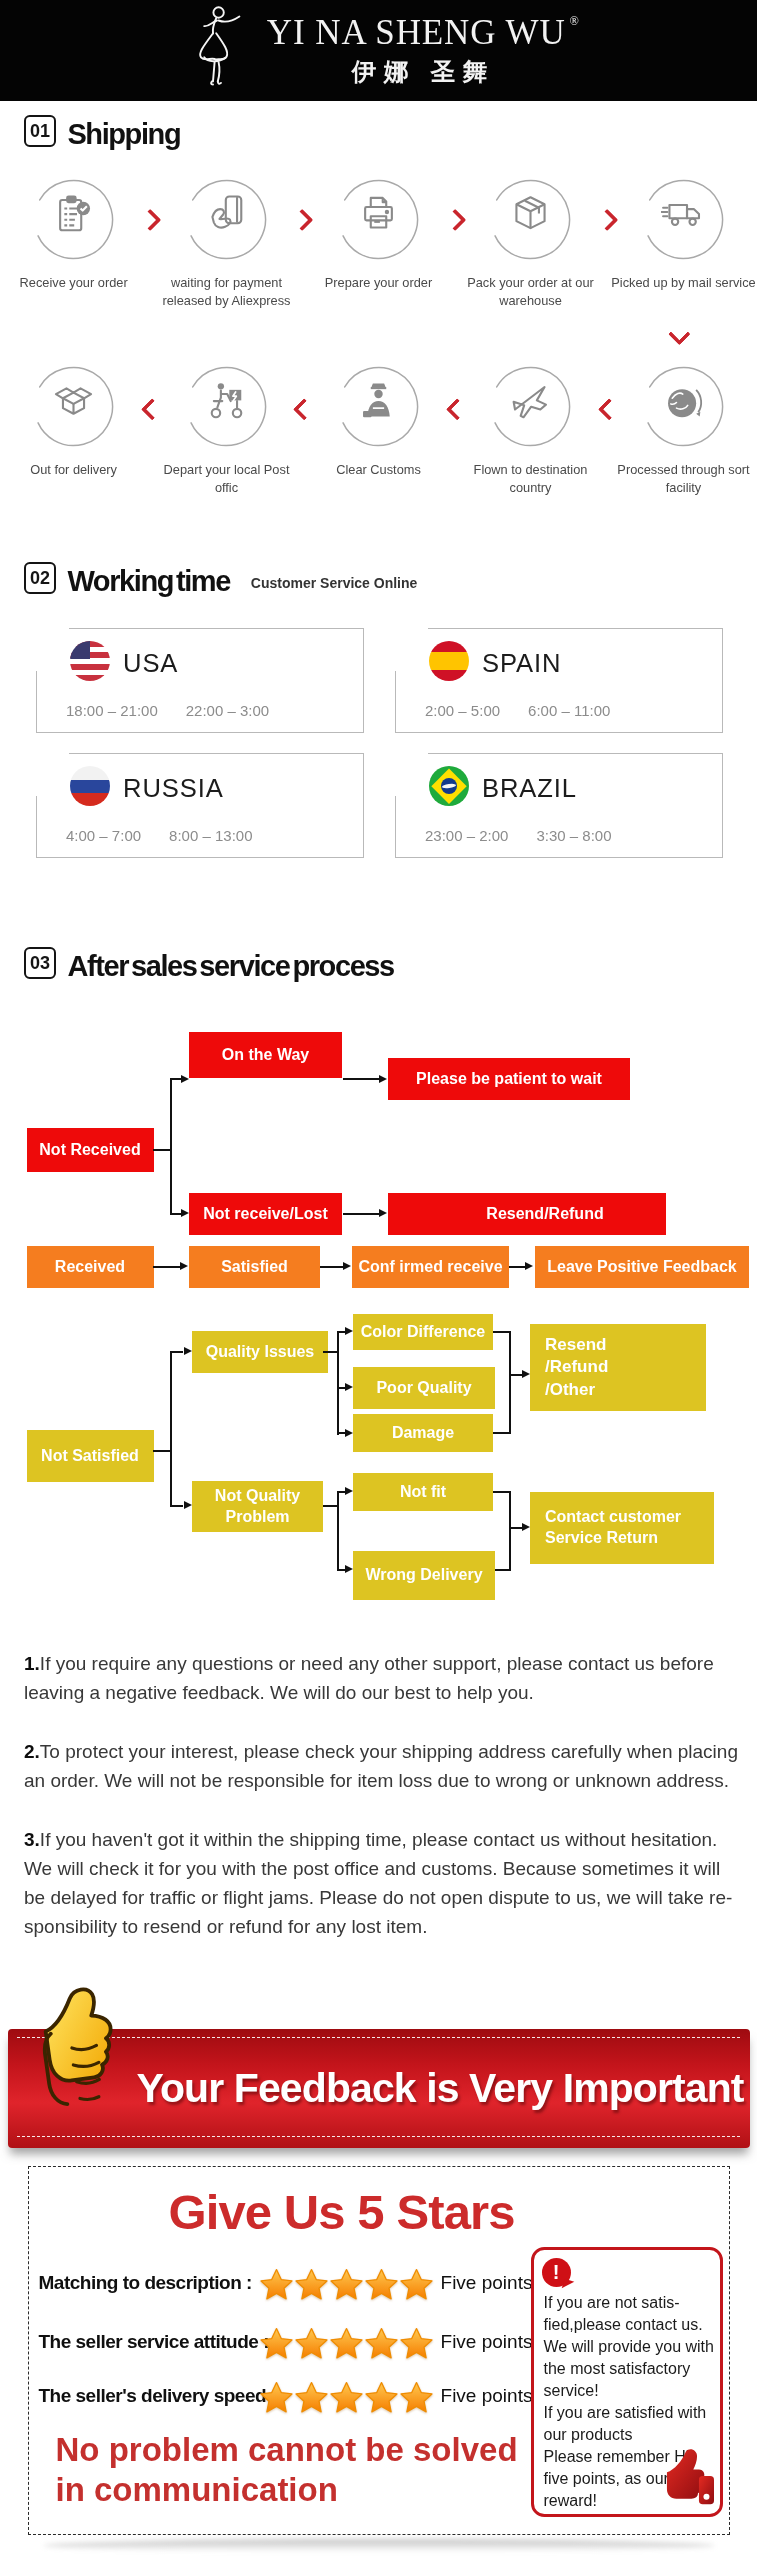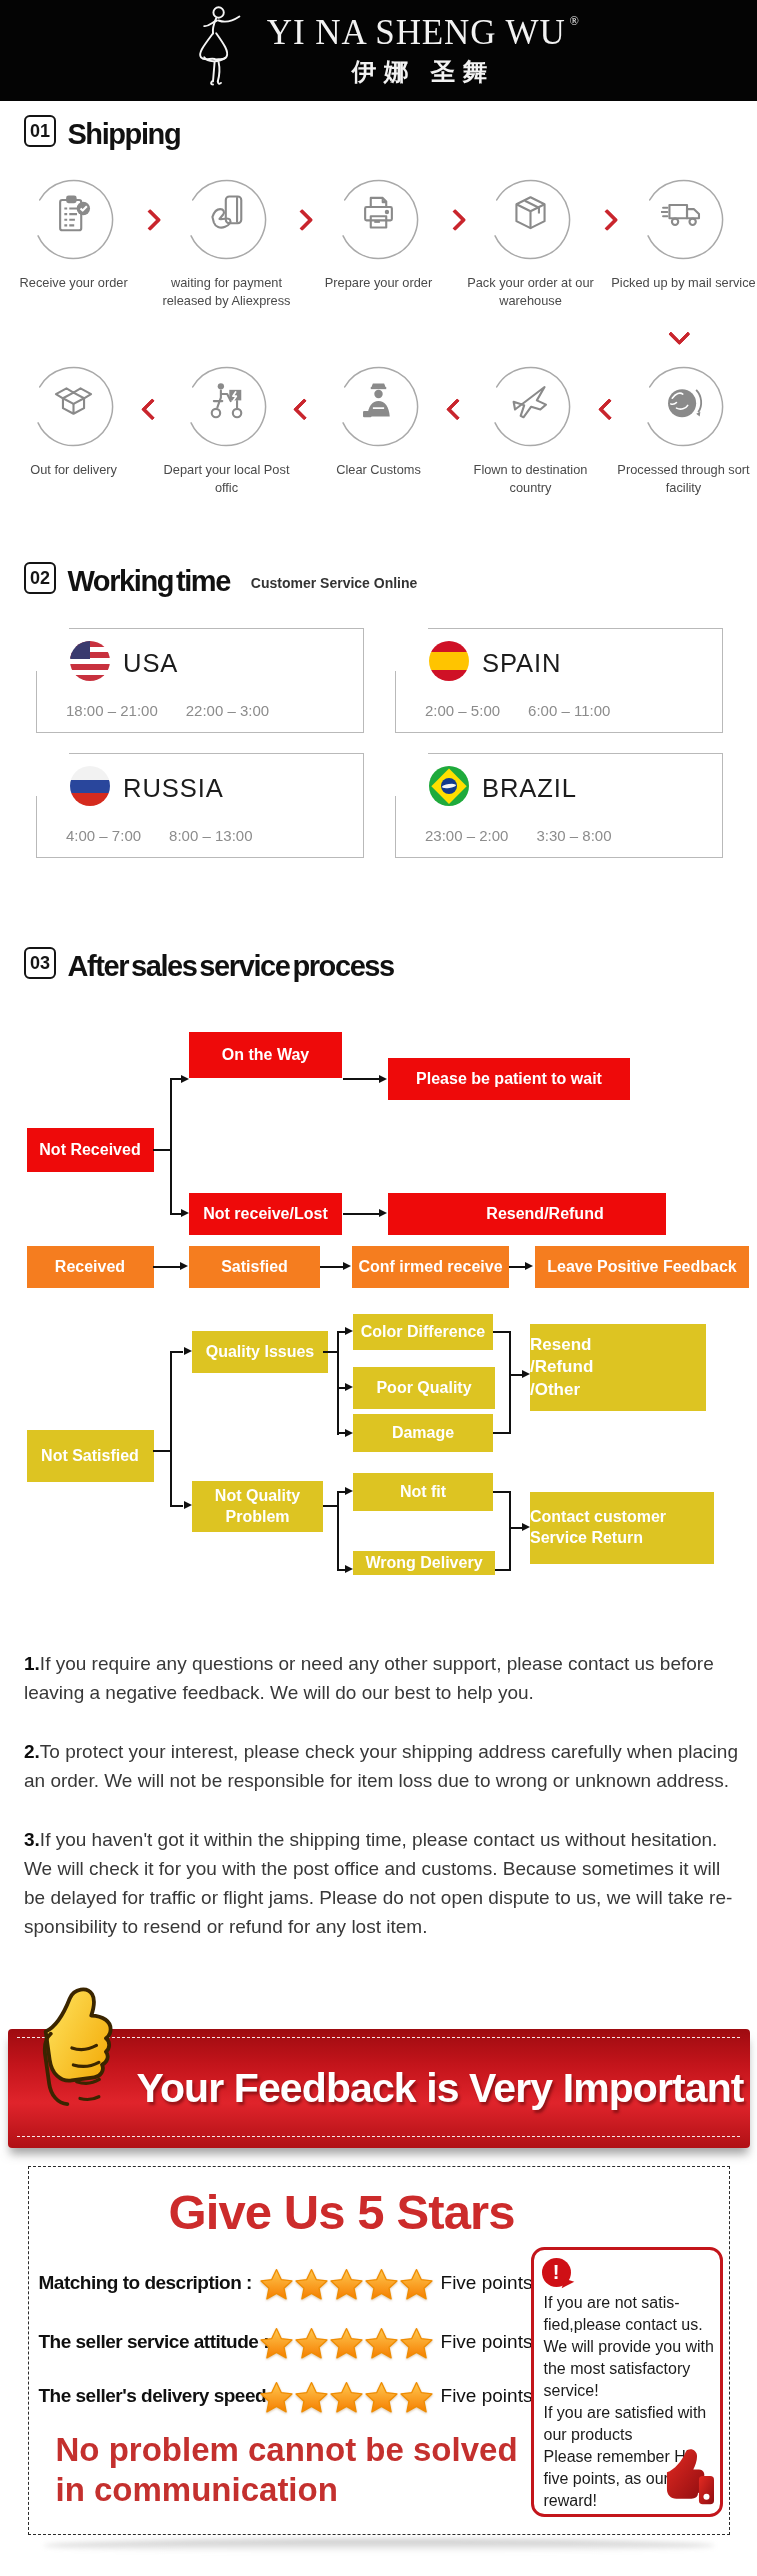--- a/index.html
+++ b/index.html
@@ -49,21 +49,21 @@
   .flag-brazil u::after{content:"";position:absolute;left:0.9px;top:5.7px;width:14px;height:3.8px;border-radius:50%;background:#f5f5f5;transform:rotate(-8deg);}
   .country{position:absolute;left:87px;top:21px;font-size:25.6px;color:#1c1c1c;letter-spacing:0.9px;}
   .hours{position:absolute;left:30px;top:74px;font-size:15px;color:#8c8c8c;display:flex;gap:28px;white-space:nowrap;}
 
   
   .fbox{position:absolute;display:flex;align-items:center;justify-content:center;
         color:#fff;font-weight:700;font-size:16px;text-align:center;line-height:1.3;white-space:pre-line;}
   .fred{background:#ee0a0a;}
   .forange{background:#f57d1f;}
   .fyellow{background:#ddc422;}
-  .ta-left{justify-content:flex-start;text-align:left;box-sizing:border-box;}
+  .ta-left{justify-content:flex-start;text-align:left;padding-left:15px;box-sizing:border-box;}
   .ln{position:absolute;background:#111;}
   .ar{position:absolute;width:0;height:0;border-top:4.7px solid transparent;border-bottom:4.7px solid transparent;border-left:8.5px solid #111;}
 
   
   .notes{position:absolute;left:24px;top:1649px;width:715px;color:#383838;font-size:19px;line-height:29px;}
   .notes p{margin:0 0 30px 0;}
   .notes b{color:#0d0d0d;}
 
   
   .banner{position:absolute;left:7.6px;top:2029px;width:742px;height:119px;border-radius:4px;
@@ -424,21 +424,21 @@
   <div class="fbox fyellow ta-left" style="left:530px;top:1324px;width:176px;height:87px;font-size:17px;">Resend
 /Refund
 /Other</div>
   <div class="fbox fyellow" style="left:353px;top:1414px;width:140px;height:38px;">Damage</div>
   <div class="fbox fyellow" style="left:26.5px;top:1430px;width:127px;height:52px;">Not Satisfied</div>
   <div class="fbox fyellow" style="left:353px;top:1473px;width:140px;height:38px;">Not fit</div>
   <div class="fbox fyellow" style="left:192px;top:1481px;width:131px;height:51px;">Not Quality
 Problem</div>
   <div class="fbox fyellow ta-left" style="left:530px;top:1492px;width:184px;height:72px;">Contact customer
 Service Return</div>
-  <div class="fbox fyellow" style="left:353px;top:1551px;width:142px;height:24px;">Wrong Delivery</div>
+  <div class="fbox fyellow" style="left:353px;top:1551px;width:142px;height:49px;">Wrong Delivery</div>
 
   <div class="ln" style="left:153px;top:1450px;width:19px;height:1.9px;"></div>
   <div class="ln" style="left:170px;top:1351px;width:1.9px;height:156px;"></div>
   <div class="ln" style="left:170px;top:1351px;width:13.3px;height:1.9px;"></div>
   <div class="ar" style="left:184px;top:1347px;"></div>
   <div class="ln" style="left:170px;top:1505px;width:13.3px;height:1.9px;"></div>
   <div class="ar" style="left:184px;top:1501px;"></div>
 
   <div class="ln" style="left:323px;top:1351px;width:16px;height:1.9px;"></div>
   <div class="ln" style="left:337px;top:1331px;width:1.9px;height:104px;"></div>

